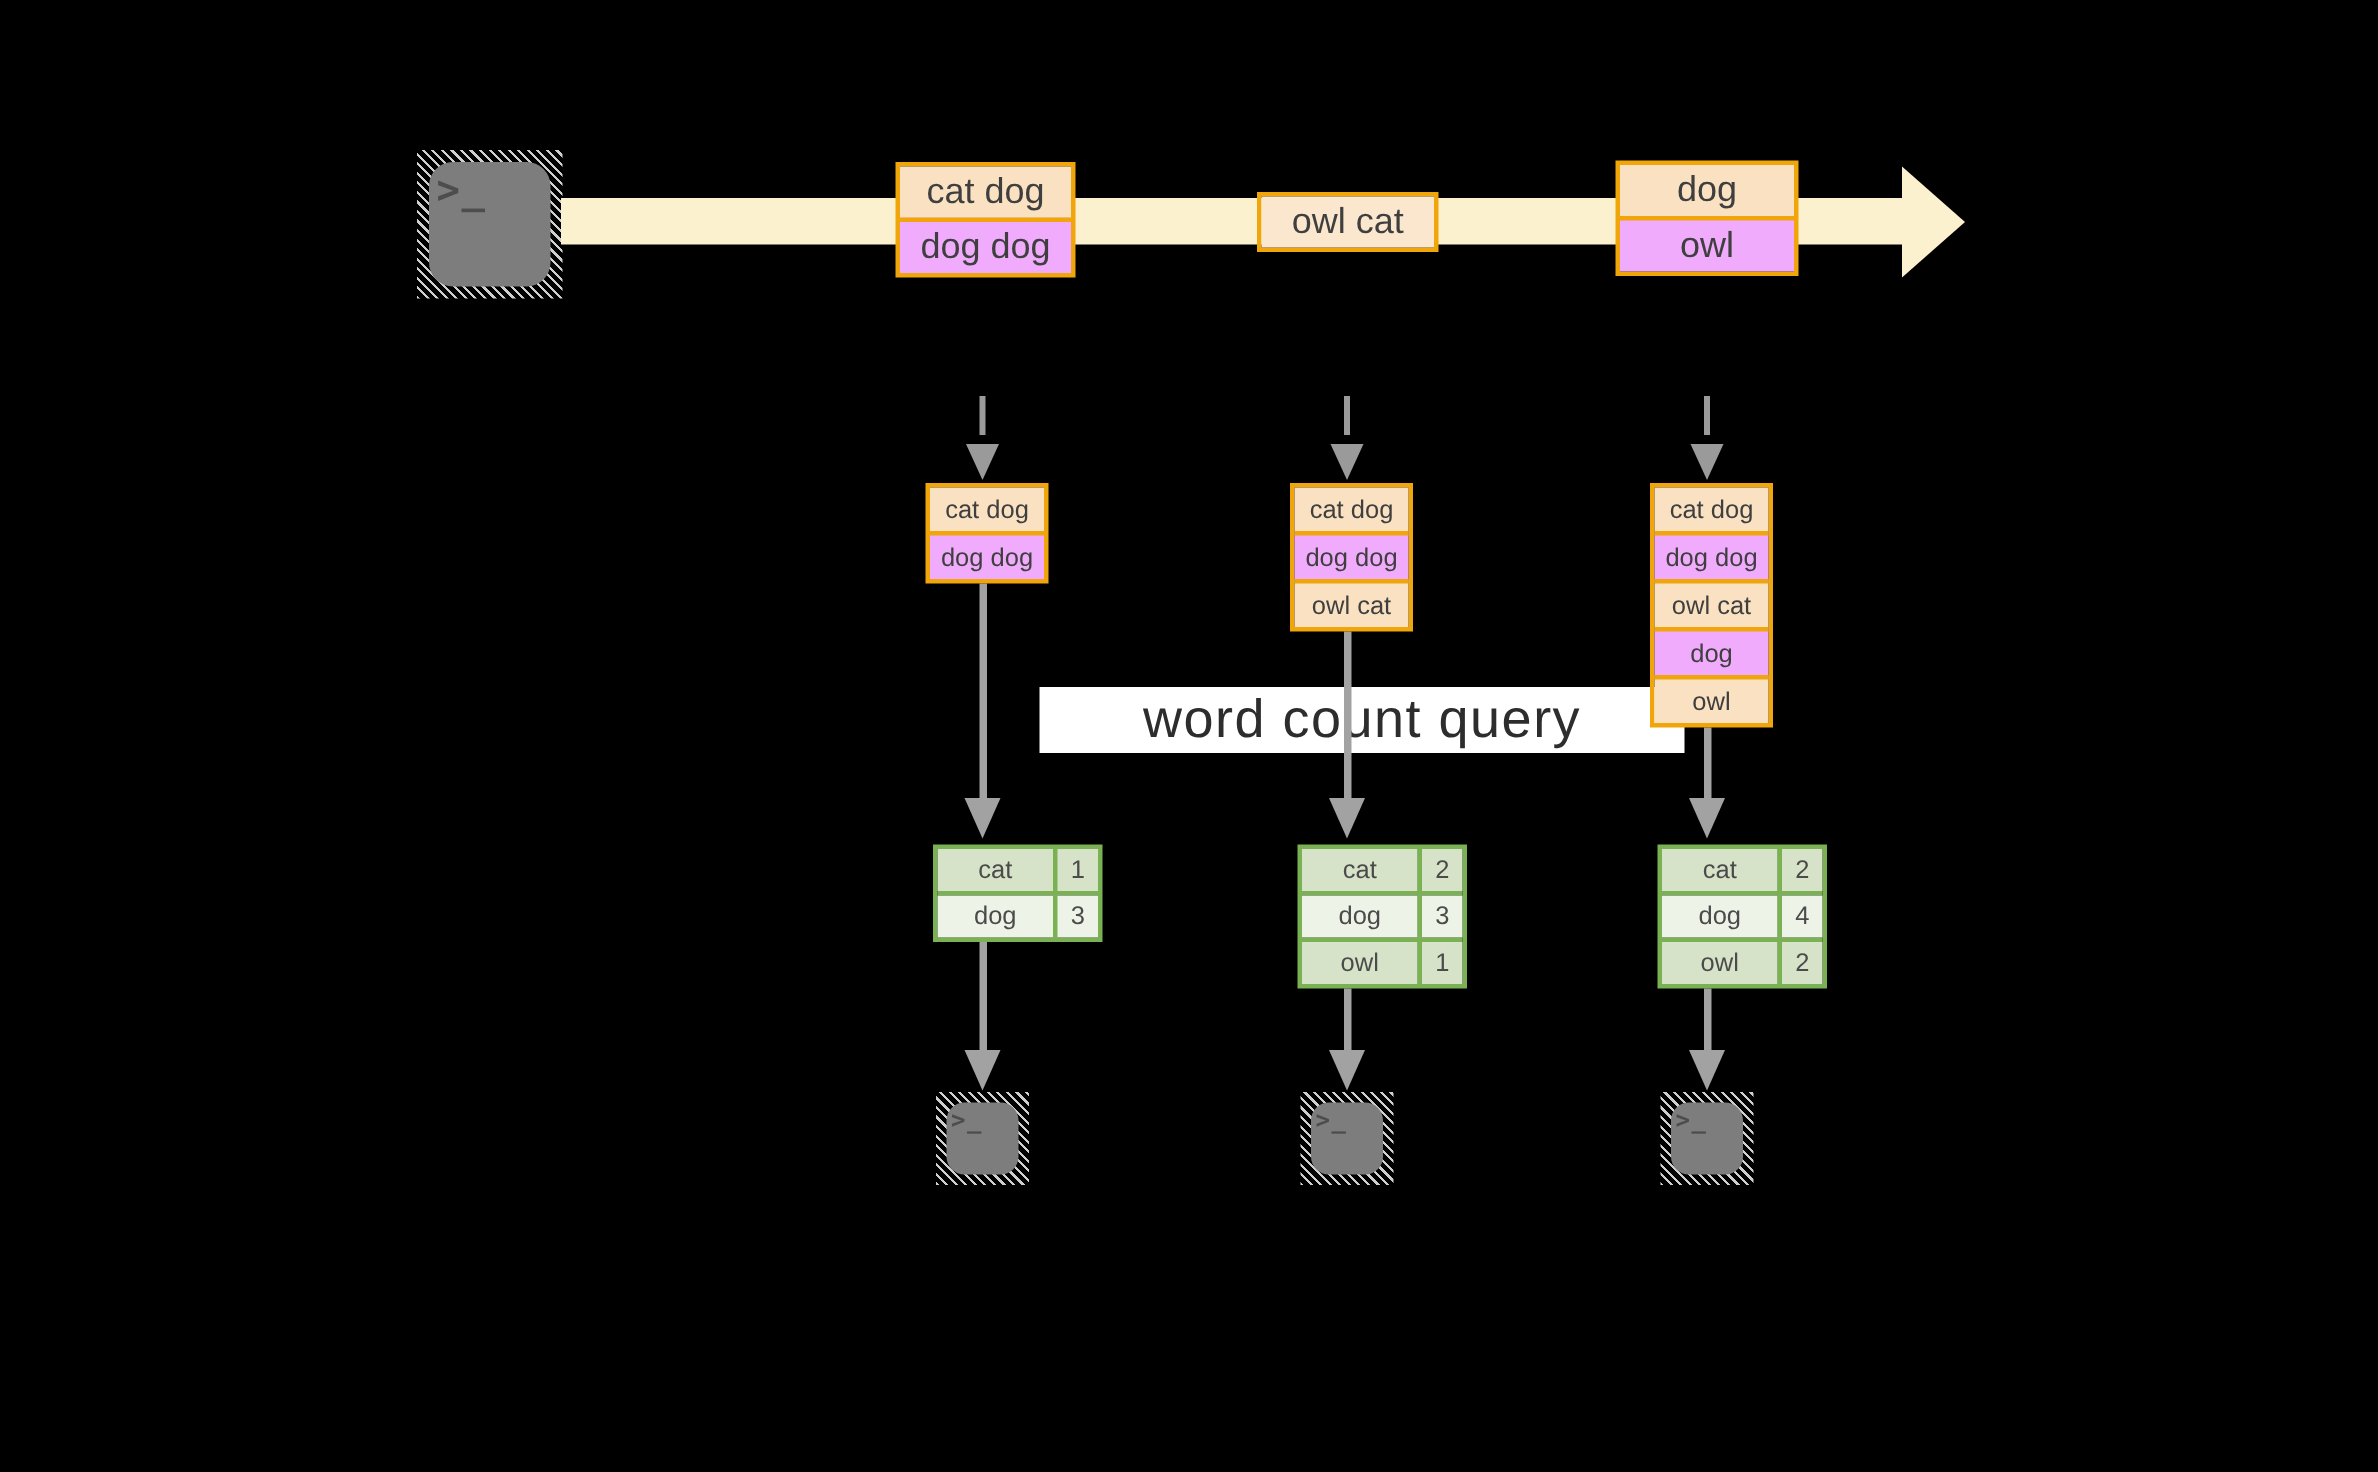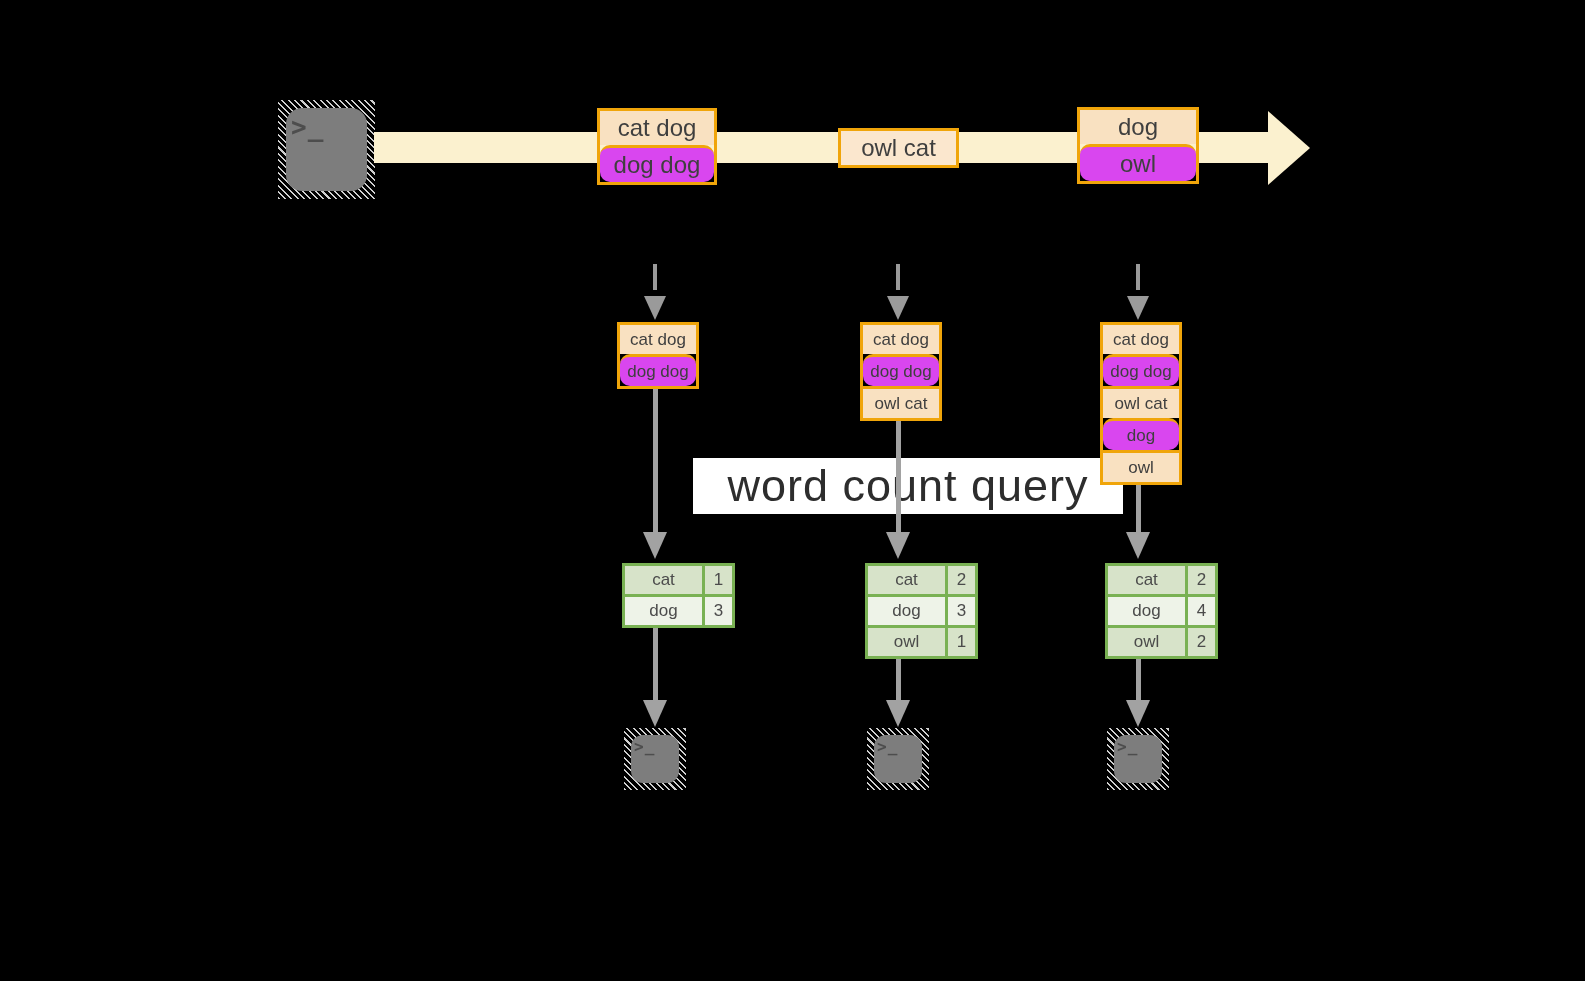--- a/index.html
+++ b/index.html
@@ -34,37 +34,37 @@
   
   .obox{position:absolute;border:3px solid #f0a50a;z-index:2;}
   .erow,.srow{
     display:flex;align-items:center;justify-content:center;
     color:#3f3f3f;
   }
   .erow{height:34px;font-size:24px;}
   .srow{height:29px;font-size:17px;}
   .erow + .erow,.srow + .srow{border-top:3px solid #f0a50a;}
   .peach{background:#f9e1c1;}
-  .cream{background:#d946ef;border-radius:10px;}
+  .cream{background:#f0abfc;}
   .mid{background:#fbe7ce;}
   .stack{width:76px;top:322px;z-index:7;}
   
   .vline{position:absolute;width:5px;background:#a2a2a2;z-index:5;}
   .dash{position:absolute;width:4px;height:26px;background:#9a9a9a;z-index:3;}
   .head{
     position:absolute;width:0;height:0;z-index:5;
     border-left:12px solid transparent;border-right:12px solid transparent;
     border-top:27px solid #a2a2a2;
   }
   .head.dashed{border-top-color:#9a9a9a;border-left-width:11px;border-right-width:11px;border-top-width:24px;}
   
   .banner{
-    position:absolute;left:693px;top:458px;width:430px;height:56px;background:#ffffff;z-index:4;
-    display:flex;align-items:center;justify-content:center;
-    font-size:45px;font-weight:300;color:#2d2d2d;letter-spacing:1px;
+    position:absolute;left:693px;top:458px;width:430px;height:44px;background:#ffffff;z-index:4;
+    display:flex;align-items:flex-start;justify-content:center;
+    font-size:36px;font-weight:300;color:#2d2d2d;letter-spacing:1px;
   }
   
   .gtable{position:absolute;top:563px;border:3px solid #79b153;z-index:2;}
   .grow{display:flex;}
   .grow + .grow{border-top:3px solid #79b153;}
   .gcell{
     height:28px;display:flex;align-items:center;justify-content:center;
     font-size:17px;color:#4b4b4b;
   }
   .gword{width:77px;}

